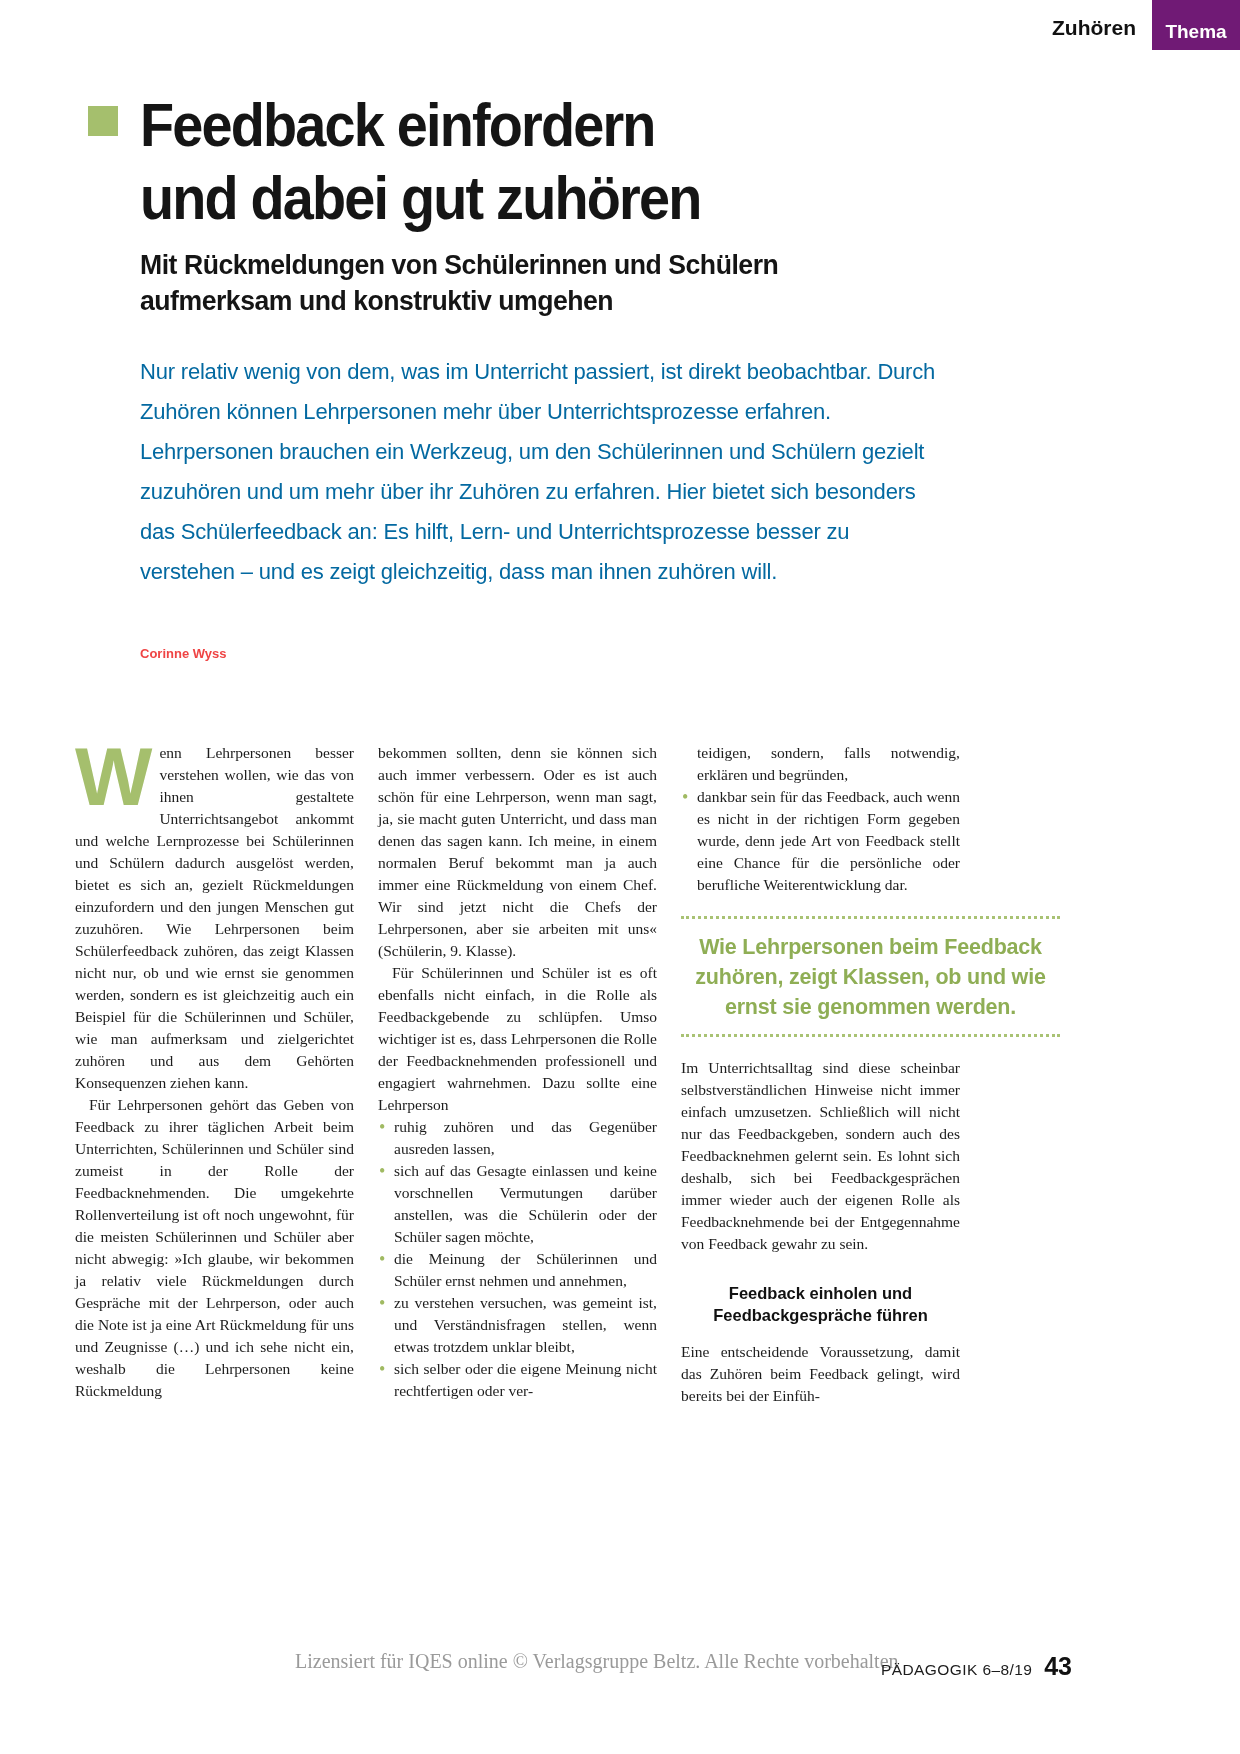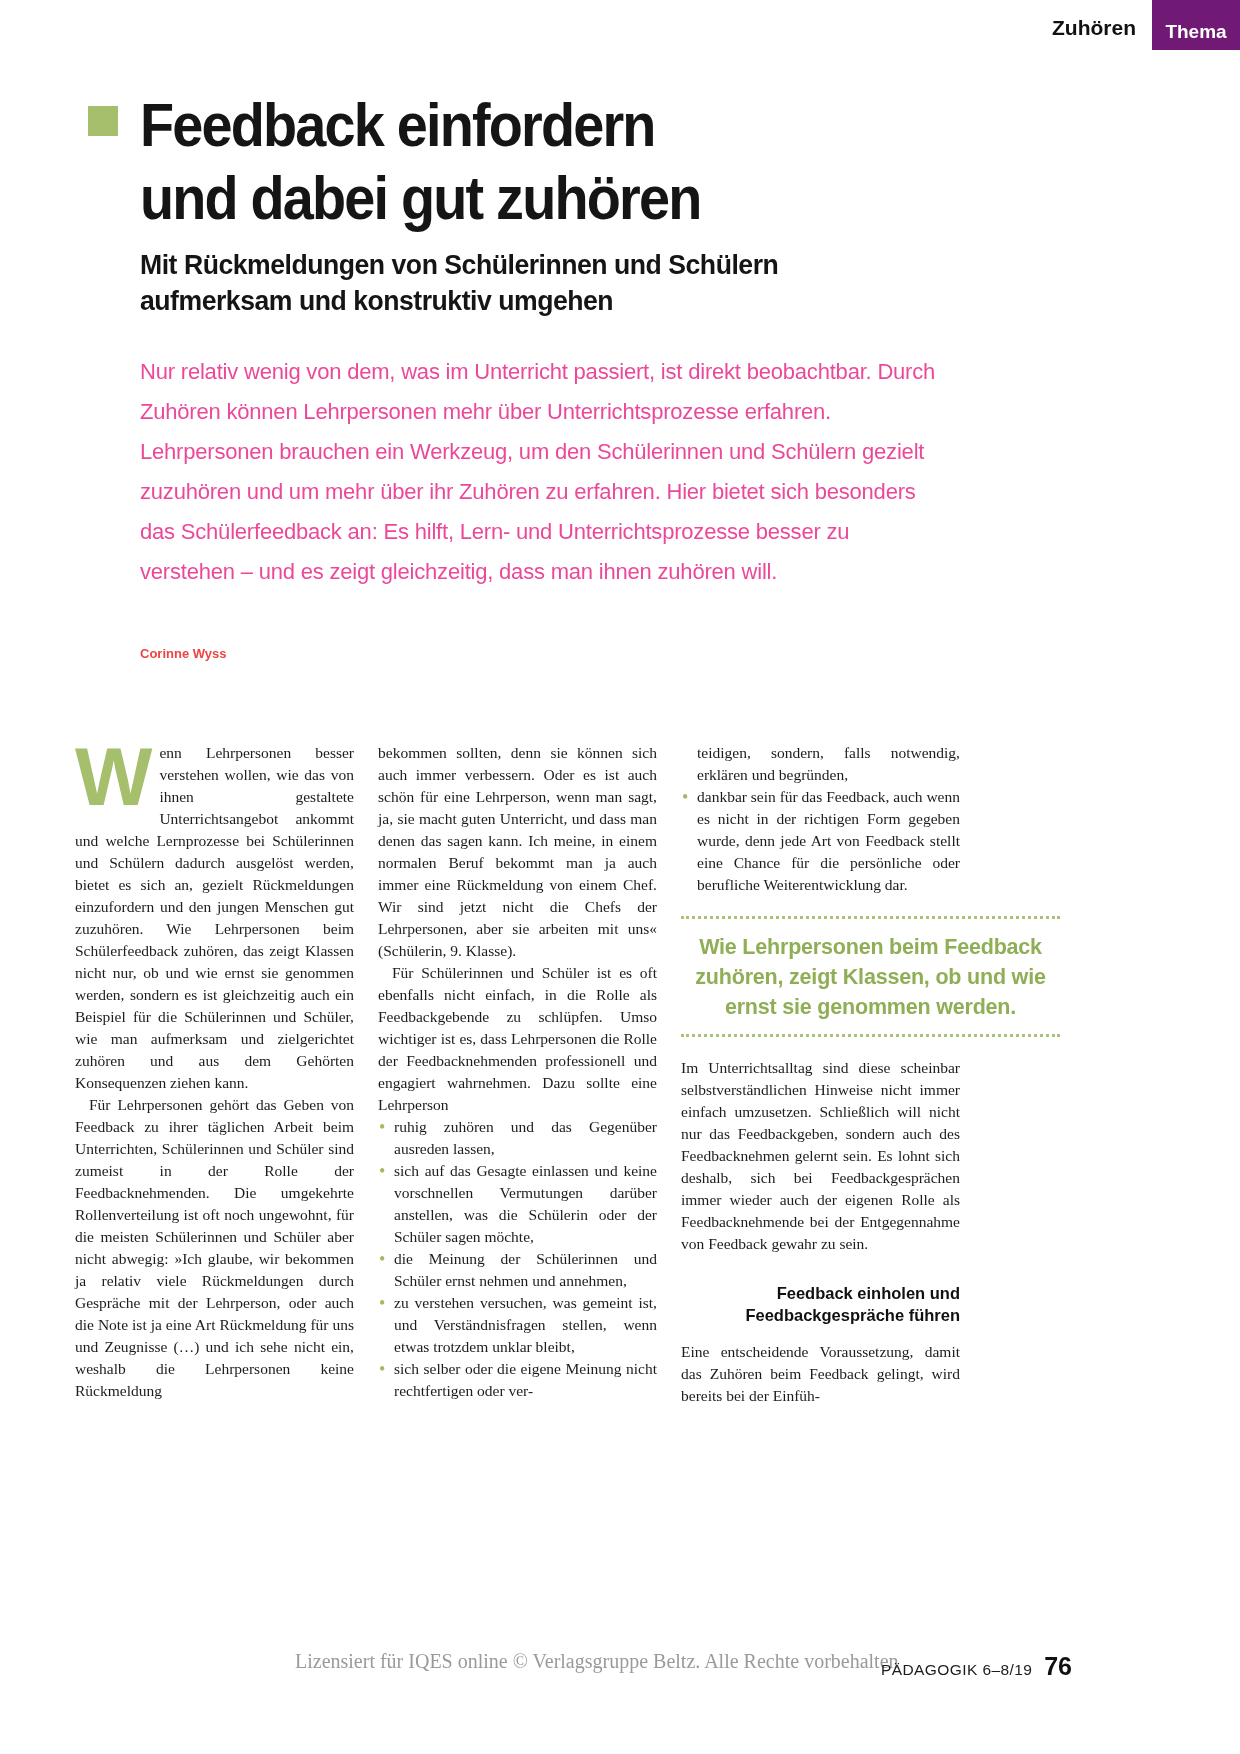--- a/index.html
+++ b/index.html
@@ -82,21 +82,21 @@
   
   .lead {
     position: absolute;
     left: 140px;
     top: 352px;
     width: 800px;
     font-family: "Liberation Sans", sans-serif;
     font-size: 22px;
     line-height: 40px;
     letter-spacing: -0.2px;
-    color: #ec4899;
+    color: #0369a1;
   }
   .author {
     position: absolute;
     left: 140px;
     top: 646px;
     font-family: "Liberation Sans", sans-serif;
     font-weight: 700;
     font-size: 13px;
     color: #ef4444;
   }
@@ -170,21 +170,21 @@
   }
 
   .col-heading {
     font-family: "Liberation Sans", sans-serif;
     font-weight: 700;
     font-size: 16.5px;
     line-height: 22px;
     color: #111;
     margin-top: 27px;
     margin-bottom: 15px;
-    text-align: right;
+    text-align: center;
   }
 
   
   .license {
     position: absolute;
     left: 295px;
     top: 1650px;
     font-family: "Liberation Serif", serif;
     font-size: 20px;
     color: #9a9a9a;
@@ -259,16 +259,16 @@
       <p class="body-p">Im Unterrichtsalltag sind diese scheinbar selbstverständlichen Hinweise nicht immer einfach umzusetzen. Schließlich will nicht nur das Feedbackgeben, sondern auch des Feedbacknehmen gelernt sein. Es lohnt sich deshalb, sich bei Feedbackgesprächen immer wieder auch der eigenen Rolle als Feedbacknehmende bei der Entgegennahme von Feedback gewahr zu sein.</p>
       <h3 class="col-heading">Feedback einholen und Feedbackgespräche führen</h3>
       <p class="body-p">Eine entscheidende Voraussetzung, damit das Zuhören beim Feedback gelingt, wird bereits bei der Einfüh-</p>
     </div>
 
   </div>
 
   <div class="license">Lizensiert für IQES online © Verlagsgruppe Beltz. Alle Rechte vorbehalten</div>
   <div class="folio">
     <span class="journal-name">PÄDAGOGIK 6–8/19</span>
-    <span class="page-number">76</span>
+    <span class="page-number">43</span>
   </div>
 
 </div>
 
 </body></html>

